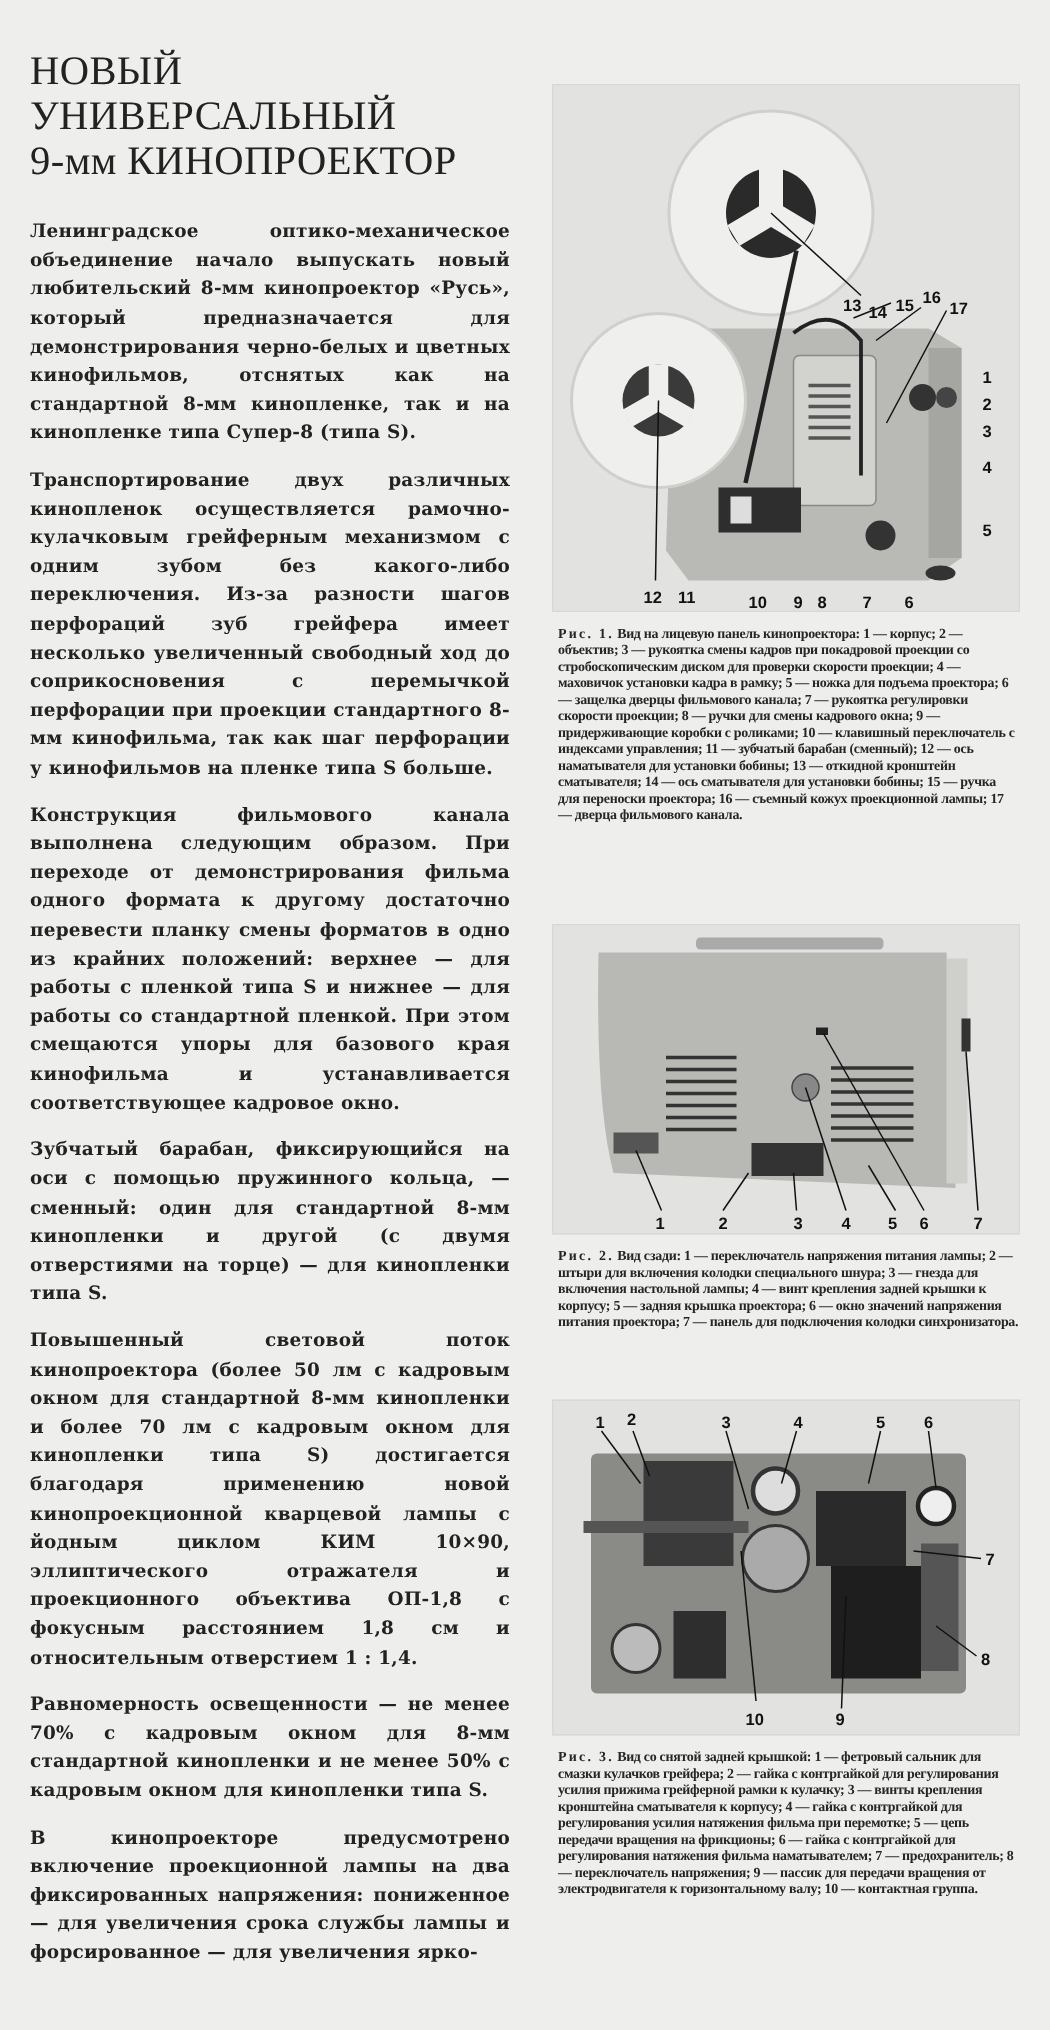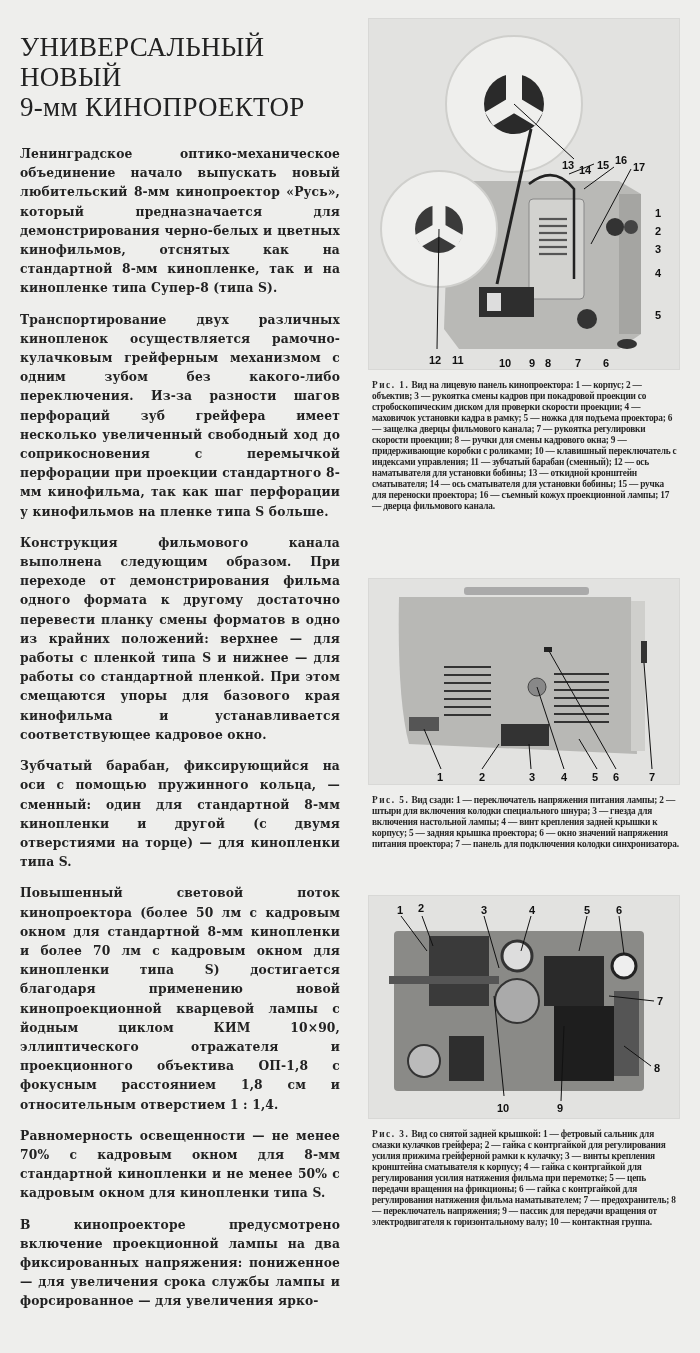--- a/index.html
+++ b/index.html
@@ -26,36 +26,36 @@
     color:#262626; margin:10px 0 0 4px; font-weight:bold; letter-spacing:-0.2px;
   }
   .caption .lead { letter-spacing:1.5px; }
   .callout { font-family:"Liberation Sans","DejaVu Sans",sans-serif; font-size:11px; fill:#111; font-weight:bold; }
 </style>
 </head>
 <body>
 
 <div class="left-col">
   <h1 class="title">
+    <span>НОВЫЙ</span>
     <span>УНИВЕРСАЛЬНЫЙ</span>
-    <span>НОВЫЙ</span>
     <span>9-мм КИНОПРОЕКТОР</span>
   </h1>
   <p class="para">Ленинградское оптико-механическое объединение начало выпускать новый любительский 8-мм кинопроектор «Русь», который предназначается для демонстрирования черно-белых и цветных кинофильмов, отснятых как на стандартной 8-мм кинопленке, так и на кинопленке типа Супер-8 (типа S).</p>
   <p class="para">Транспортирование двух различных кинопленок осуществляется рамочно-кулачковым грейферным механизмом с одним зубом без какого-либо переключения. Из-за разности шагов перфораций зуб грейфера имеет несколько увеличенный свободный ход до соприкосновения с перемычкой перфорации при проекции стандартного 8-мм кинофильма, так как шаг перфорации у кинофильмов на пленке типа S больше.</p>
   <p class="para">Конструкция фильмового канала выполнена следующим образом. При переходе от демонстрирования фильма одного формата к другому достаточно перевести планку смены форматов в одно из крайних положений: верхнее — для работы с пленкой типа S и нижнее — для работы со стандартной пленкой. При этом смещаются упоры для базового края кинофильма и устанавливается соответствующее кадровое окно.</p>
   <p class="para">Зубчатый барабан, фиксирующийся на оси с помощью пружинного кольца, — сменный: один для стандартной 8-мм кинопленки и другой (с двумя отверстиями на торце) — для кинопленки типа S.</p>
   <p class="para">Повышенный световой поток кинопроектора (более 50 лм с кадровым окном для стандартной 8-мм кинопленки и более 70 лм с кадровым окном для кинопленки типа S) достигается благодаря применению новой кинопроекционной кварцевой лампы с йодным циклом КИМ 10×90, эллиптического отражателя и проекционного объектива ОП-1,8 с фокусным расстоянием 1,8 см и относительным отверстием 1 : 1,4.</p>
   <p class="para">Равномерность освещенности — не менее 70% с кадровым окном для 8-мм стандартной кинопленки и не менее 50% с кадровым окном для кинопленки типа S.</p>
   <p class="para">В кинопроекторе предусмотрено включение проекционной лампы на два фиксированных напряжения: пониженное — для увеличения срока службы лампы и форсированное — для увеличения ярко-</p>
 </div>
 
 <div class="right-col">
 
-  <div class="fig" style="width:310px;height:350px;">
+  <div class="fig" style="width:310px;height:350px;margin-top:38px;">
     <svg width="310" height="350" viewBox="0 0 310 350">
       <rect x="0" y="0" width="310" height="350" fill="#e2e2e0"></rect>
 
       <path d="M80 162 L250 162 L272 175 L272 315 L250 330 L90 330 L75 310 Z" fill="#b9b9b6"></path>
       <rect x="250" y="175" width="22" height="140" fill="#a5a5a2"></rect>
 
       <rect x="160" y="180" width="55" height="100" rx="4" fill="#d2d2cf" stroke="#888" stroke-width="1"></rect>
       <g stroke="#555" stroke-width="2.2">
         <line x1="170" y1="200" x2="198" y2="200"></line>
           <line x1="170" y1="207" x2="198" y2="207"></line>
@@ -155,21 +155,21 @@
       <text class="callout" x="68" y="202">1</text>
       <text class="callout" x="110" y="202">2</text>
       <text class="callout" x="160" y="202">3</text>
       <text class="callout" x="192" y="202">4</text>
       <text class="callout" x="223" y="202">5</text>
       <text class="callout" x="244" y="202">6</text>
       <text class="callout" x="280" y="202">7</text>
     </svg>
   </div>
   <div class="caption" style="height:100px;">
-    <span class="lead">Рис. 5.</span>
+    <span class="lead">Рис. 2.</span>
     <span>Вид сзади: 1 — переключатель напряжения питания лампы; 2 — штыри для включения колодки специального шнура; 3 — гнезда для включения настольной лампы; 4 — винт крепления задней крышки к корпусу; 5 — задняя крышка проектора; 6 — окно значений напряжения питания проектора; 7 — панель для подключения колодки синхронизатора.</span>
   </div>
 
   <div class="fig" style="width:310px;height:222px;">
     <svg width="310" height="222" viewBox="0 0 310 222">
       <rect x="0" y="0" width="310" height="222" fill="#e2e2e0"></rect>
       <rect x="25" y="35" width="250" height="160" rx="4" fill="#8a8a87"></rect>
       <rect x="60" y="40" width="60" height="70" fill="#3a3a3a"></rect>
       <circle cx="148" cy="60" r="15" fill="#ddd" stroke="#333" stroke-width="3"></circle>
       <circle cx="148" cy="105" r="22" fill="#aaa" stroke="#333" stroke-width="2"></circle>

